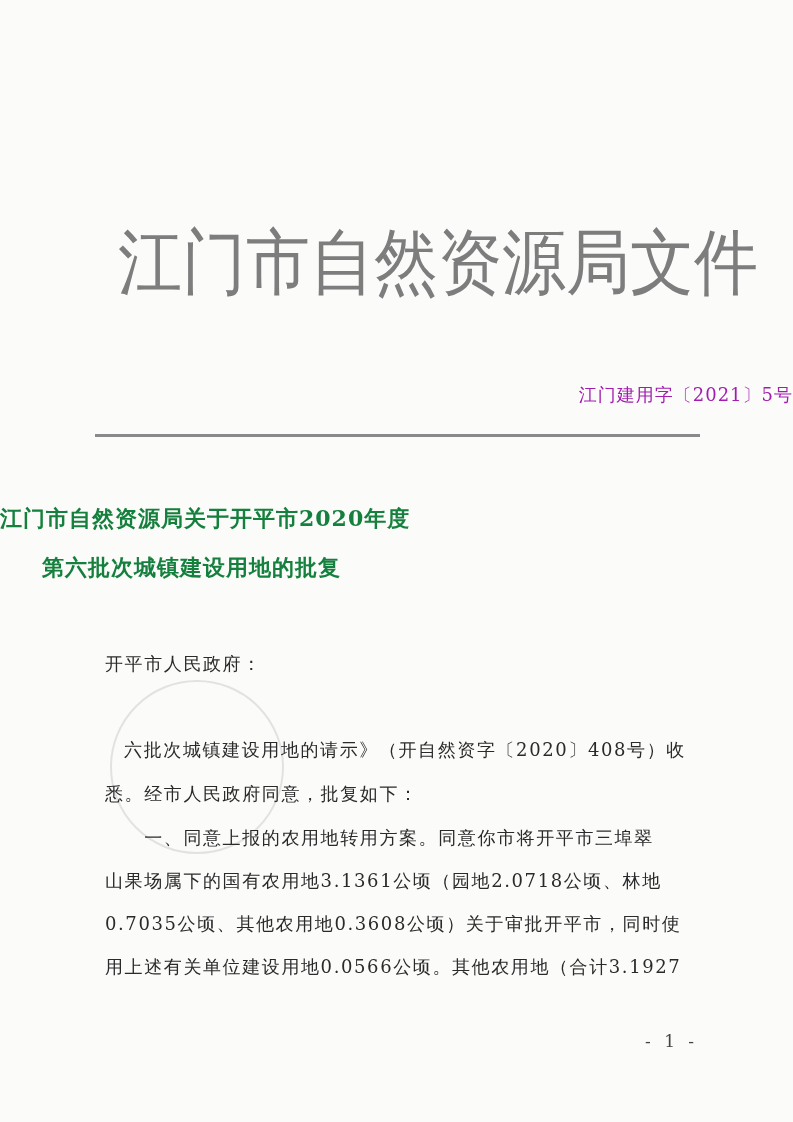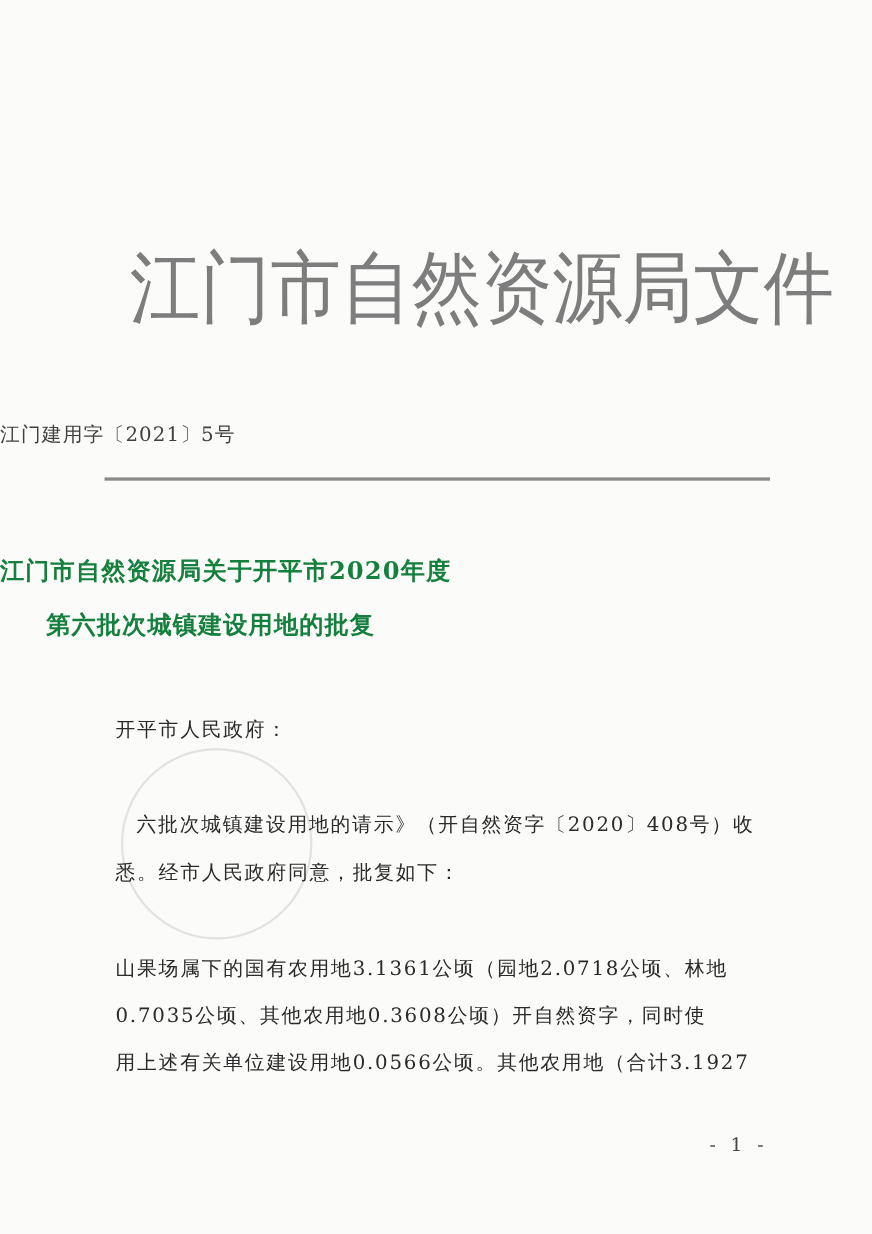--- a/index.html
+++ b/index.html
@@ -11,22 +11,22 @@
   }
   .page { position: absolute; inset: 0; }
   .masthead {
     position: absolute; left: 118px; top: 222px; width: 560px; height: 80px;
     display: flex; justify-content: space-between; align-items: center;
     font-family: "DejaVu Serif", serif;
     font-size: 64px; color: #7d7d7d; letter-spacing: 0;
   }
   .masthead span { display: inline-block; transform: scaleY(1.12); }
   .doc-number {
-    position: absolute; left: 0; right: 0; top: 383px; text-align: left;
-    font-size: 18px; color: #404040; letter-spacing: 1px;
+    position: absolute; left: 0; right: 0; top: 383px; text-align: right;
+    font-size: 18px; color: #a21caf; letter-spacing: 1px;
   }
   .rule {
     position: absolute; left: 95px; top: 434px; width: 605px; height: 3px;
     background: #8a8a8a;
   }
   .title {
     position: absolute; left: 0; right: 0; text-align: left;
     font-size: 22px; font-weight: bold; color: #15803d; letter-spacing: 1px;
   }
   .title.l1 { top: 504px; }
@@ -68,18 +68,19 @@
   <div class="doc-number">江门建用字〔2021〕5号</div>
 
   <div class="rule"></div>
 
   <div class="title l1">江门市自然资源局关于开平市2020年度</div>
   <div class="title l2">第六批次城镇建设用地的批复</div>
 
   <div class="body-text" style="top:643px;">开平市人民政府：</div>
   <div class="body-text" style="top:729px;text-align:center;">六批次城镇建设用地的请示》（开自然资字〔2020〕408号）收</div>
   <div class="body-text" style="top:773px;">悉。经市人民政府同意，批复如下：</div>
+  <div class="body-text" style="top:817px;">　　一、同意上报的农用地转用方案。同意你市将开平市三埠翠</div>
   <div class="body-text" style="top:860px;">山果场属下的国有农用地3.1361公顷（园地2.0718公顷、林地</div>
-  <div class="body-text" style="top:903px;">0.7035公顷、其他农用地0.3608公顷）开自然资字，同时使</div>
+  <div class="body-text" style="top:903px;">0.7035公顷、其他农用地0.3608公顷）关于审批开平市，同时使</div>
   <div class="body-text" style="top:946px;">用上述有关单位建设用地0.0566公顷。其他农用地（合计3.1927</div>
 
   <div class="page-number">- 1 -</div>
 </div>
 
 </body></html>

